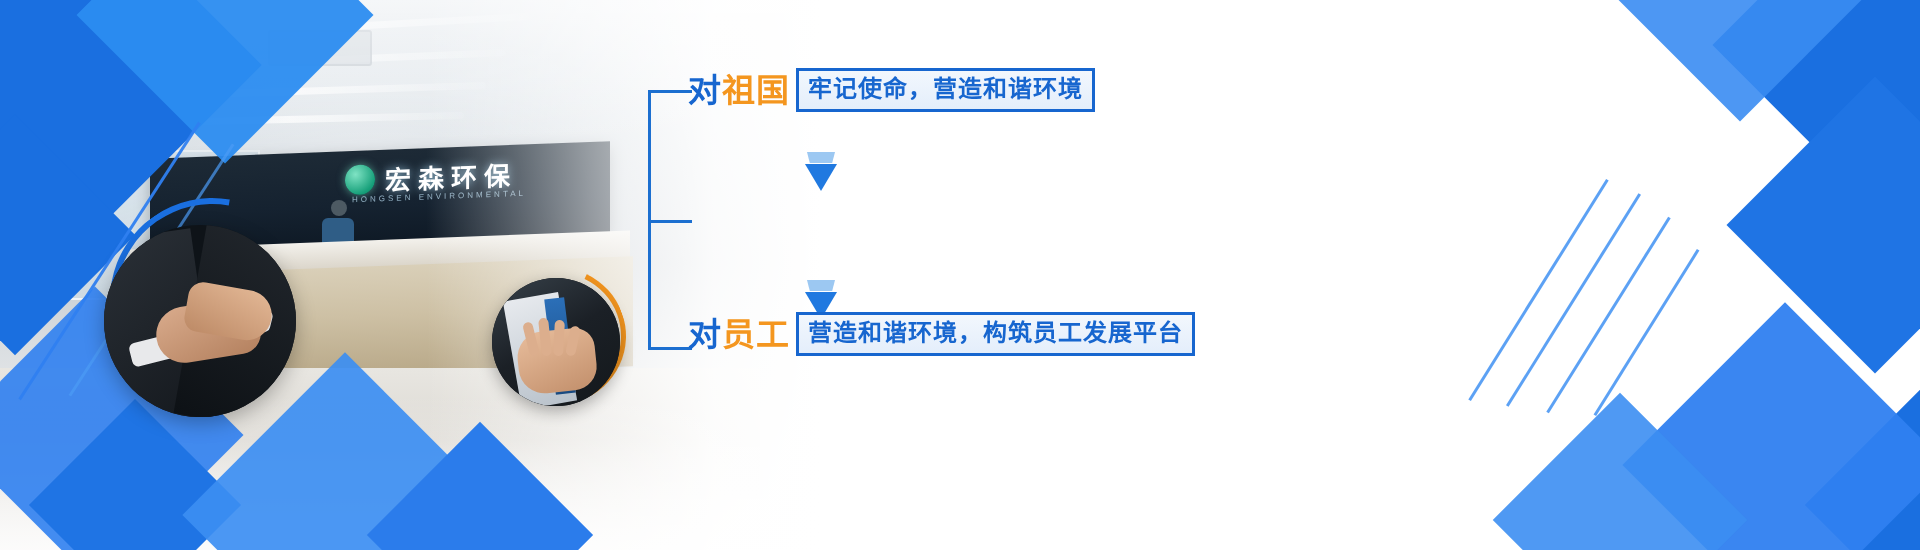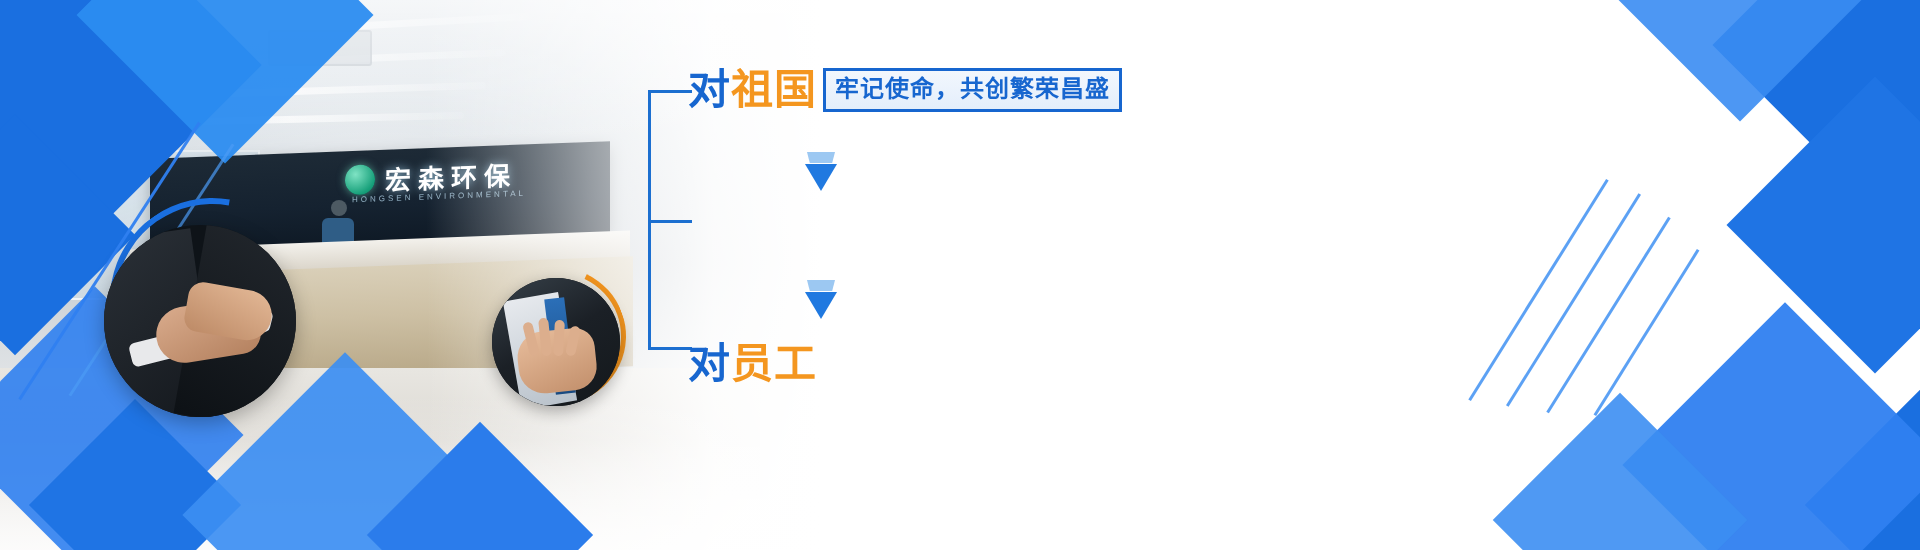--- a/index.html
+++ b/index.html
@@ -244,24 +244,24 @@
   .bracket .h1 { top: 6px; }
   .bracket .h2 { top: 136px; }
   .bracket .h3 { top: 263px; }
 
   .value-row {
     position: absolute; left: 40px;
     display: flex; align-items: center; height: 52px;
   }
   .row1 { top: -20px; }
   .row2 { top: 110px; }
-  .row3 { top: 254px; justify-content: flex-end; }
+  .row3 { top: 224px; justify-content: flex-end; }
 
   .v-label {
-    font-size: 42px; font-weight: bold; letter-spacing: 1px; white-space: nowrap;
+    font-size: 33px; font-weight: bold; letter-spacing: 1px; white-space: nowrap;
     font-family: "DejaVu Sans", "Liberation Sans", sans-serif;
     line-height: 1;
   }
   .v-label .pre { color: #1766cf; }
   .v-label .key { color: #f4961f; }
 
   .v-box {
     margin-left: 6px;
     border: 3px solid #1766cf;
     background: linear-gradient(180deg, #f2f7fd 0%, #e4eefb 100%);
@@ -378,36 +378,37 @@
       <div class="vline"></div>
       <div class="hline h1"></div>
       <div class="hline h2"></div>
       <div class="hline h3"></div>
     </div>
 
     <div class="value-row row1">
       <div class="v-label">
         <span class="pre">对</span><span class="key">祖国</span>
       </div>
-      <div class="v-box">牢记使命，共创繁荣昌盛</div>
+      <div class="v-box">牢记使命，营造和谐环境</div>
     </div>
 
     <div class="arrow a1">
       <div class="cap"></div>
       <div class="tip"></div>
     </div>
 
     <div class="value-row row2">
     </div>
 
     <div class="arrow a2">
       <div class="cap"></div>
       <div class="tip"></div>
     </div>
 
     <div class="value-row row3">
       <div class="v-label">
         <span class="pre">对</span><span class="key">员工</span>
       </div>
+      <div class="v-box">营造和谐环境，构筑员工发展平台</div>
     </div>
 
   </div>
 </div>
 
 </body></html>

